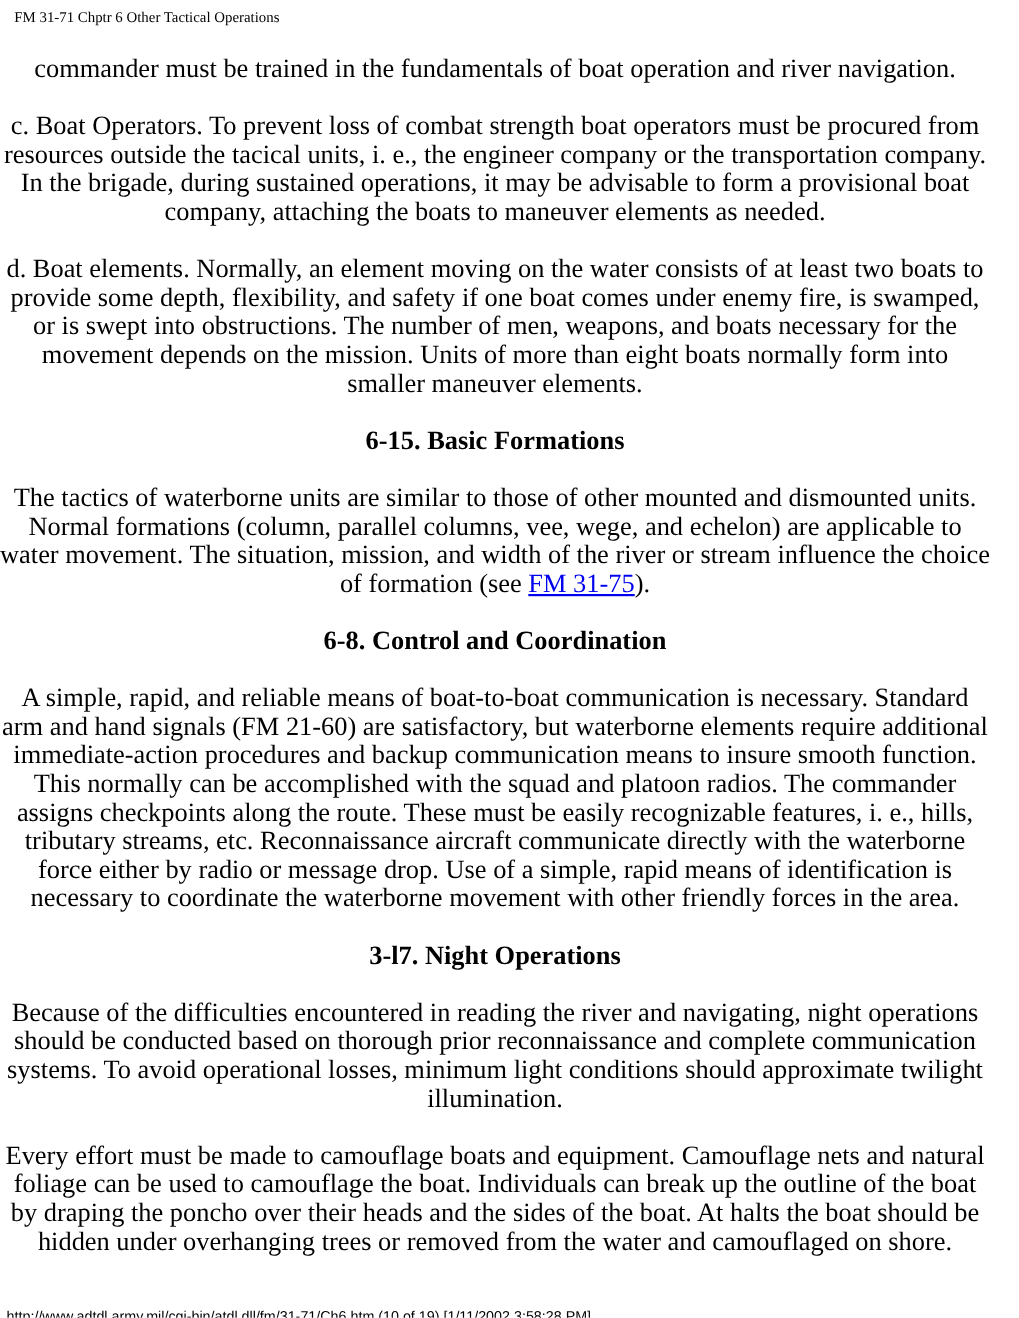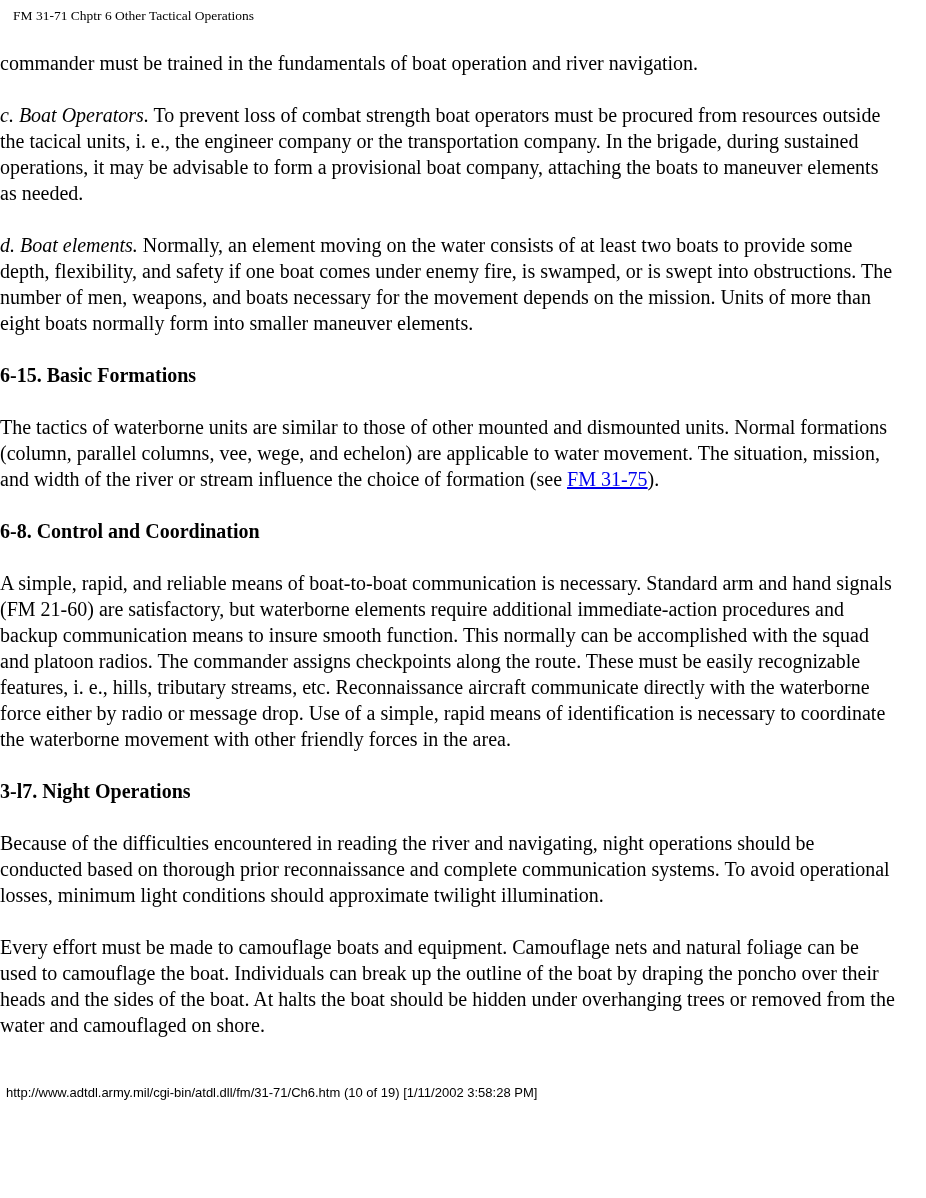--- a/index.html
+++ b/index.html
@@ -23,30 +23,30 @@
   .doc-header {
     font-size: 13.5px;
     line-height: 16px;
     margin-left: 13px;
     font-family: "Liberation Serif", serif;
   }
   .doc-body {
     width: 900px;
   }
   .doc-body p {
-    font-size: 20px;
+    font-size: 24px;
     line-height: 26px;
     margin: 26px 0 0 0;
+    text-align: center;
   }
   .doc-body p.heading {
     font-weight: bold;
     font-family: Liberation Serif, serif;
   }
   .run-italic {
-    font-style: italic;
   }
   a.doc-link {
     color: #0000EE;
     text-decoration: underline;
     cursor: pointer;
   }
   .doc-footer {
     font-family: "Liberation Sans", sans-serif;
     font-size: 13px;
     line-height: 16px;

